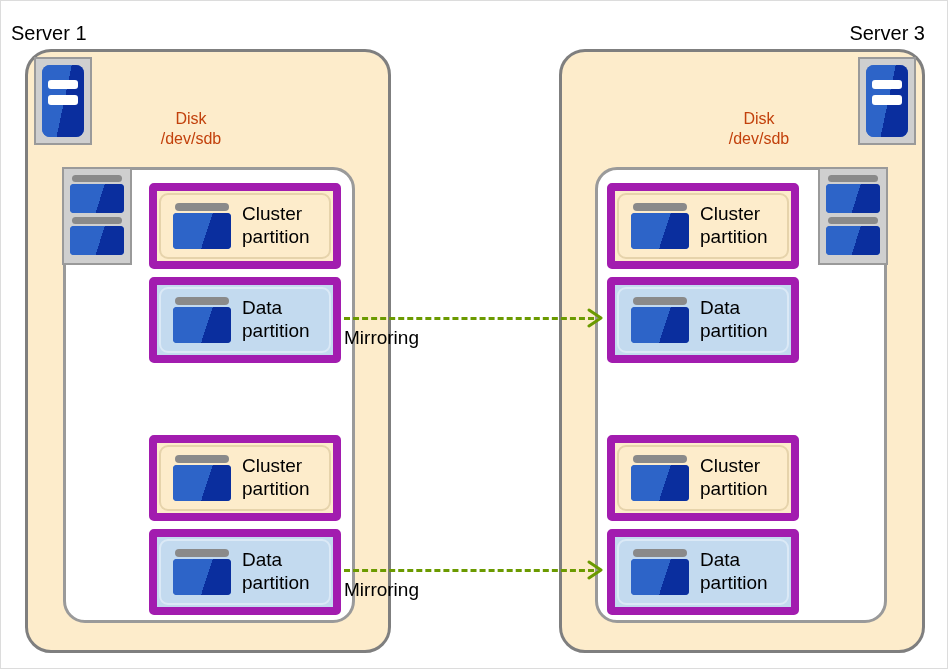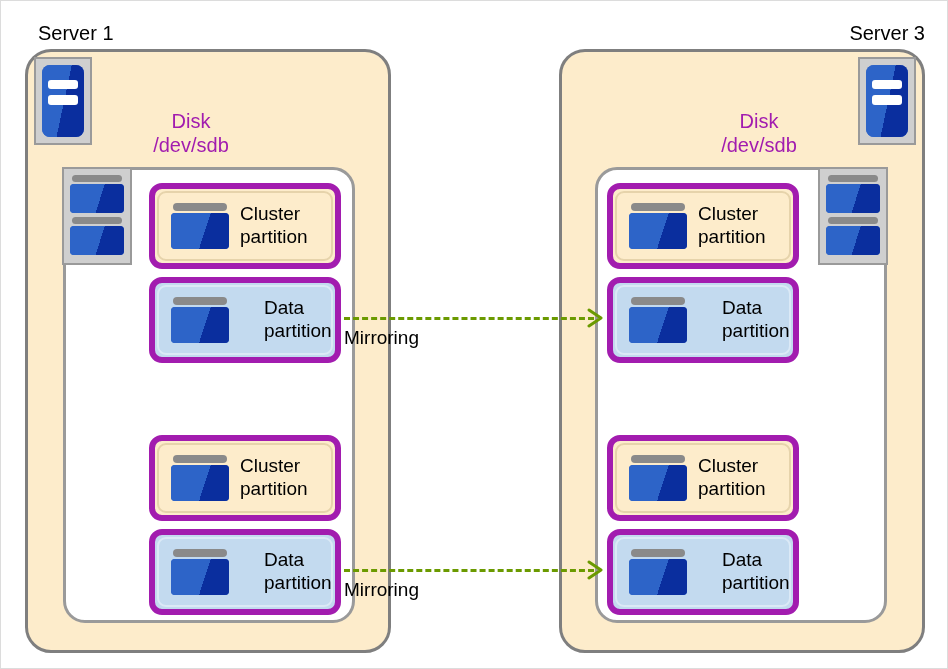--- a/index.html
+++ b/index.html
@@ -39,49 +39,49 @@
   
   .disk-box {
     position: absolute;
     background: #ffffff;
     border: 3px solid #9a9a9a;
     border-radius: 22px;
     box-sizing: border-box;
   }
   .disk-label {
     position: absolute;
-    font-size: 20px;
-    color: #a21caf;
+    font-size: 16px;
+    color: #c2410c;
     text-align: center;
     line-height: 1.22;
     white-space: nowrap;
   }
 
   
   .partition {
     position: absolute;
-    border: 6px solid #a21caf;
-    border-radius: 13px;
+    border: 8px solid #a21caf;
+    border-radius: 5px;
     box-sizing: border-box;
     padding: 2px;
   }
   .partition .inner {
     width: 100%;
     height: 100%;
     box-sizing: border-box;
     border: 2px solid rgba(255,255,255,0.65);
     border-radius: 9px;
     display: flex;
     align-items: center;
     padding-left: 12px;
   }
   .partition.cluster { background: #fdeccb; }
   .partition.cluster .inner { border-color: #e6d3ab; }
   .partition.data { background: #c3daef; }
-  .partition.data .inner { border-color: #dbe9f6; gap: 24px; }
+  .partition.data .inner { border-color: #dbe9f6; }
 
   .partition .plabel {
     font-size: 19px;
     color: #000000;
     line-height: 1.2;
     margin-left: 11px;
     white-space: nowrap;
   }
 
   
@@ -190,21 +190,21 @@
     color: #000000;
     white-space: nowrap;
     text-align: left;
   }
 </style>
 </head>
 <body>
 
 <div id="canvas">
 
-  <div class="server-label" style="left:37px; top:22px;">Server 1</div>
+  <div class="server-label" style="left:10px; top:22px;">Server 1</div>
 
   <div class="server-box" style="left:24px; top:48px; width:366px; height:604px;"></div>
 
   <div class="disk-label" style="left:105px; top:108px; width:170px;">
     <div>Disk</div>
     <div>/dev/sdb</div>
   </div>
 
   <div class="disk-box" style="left:62px; top:166px; width:292px; height:456px;"></div>
 

